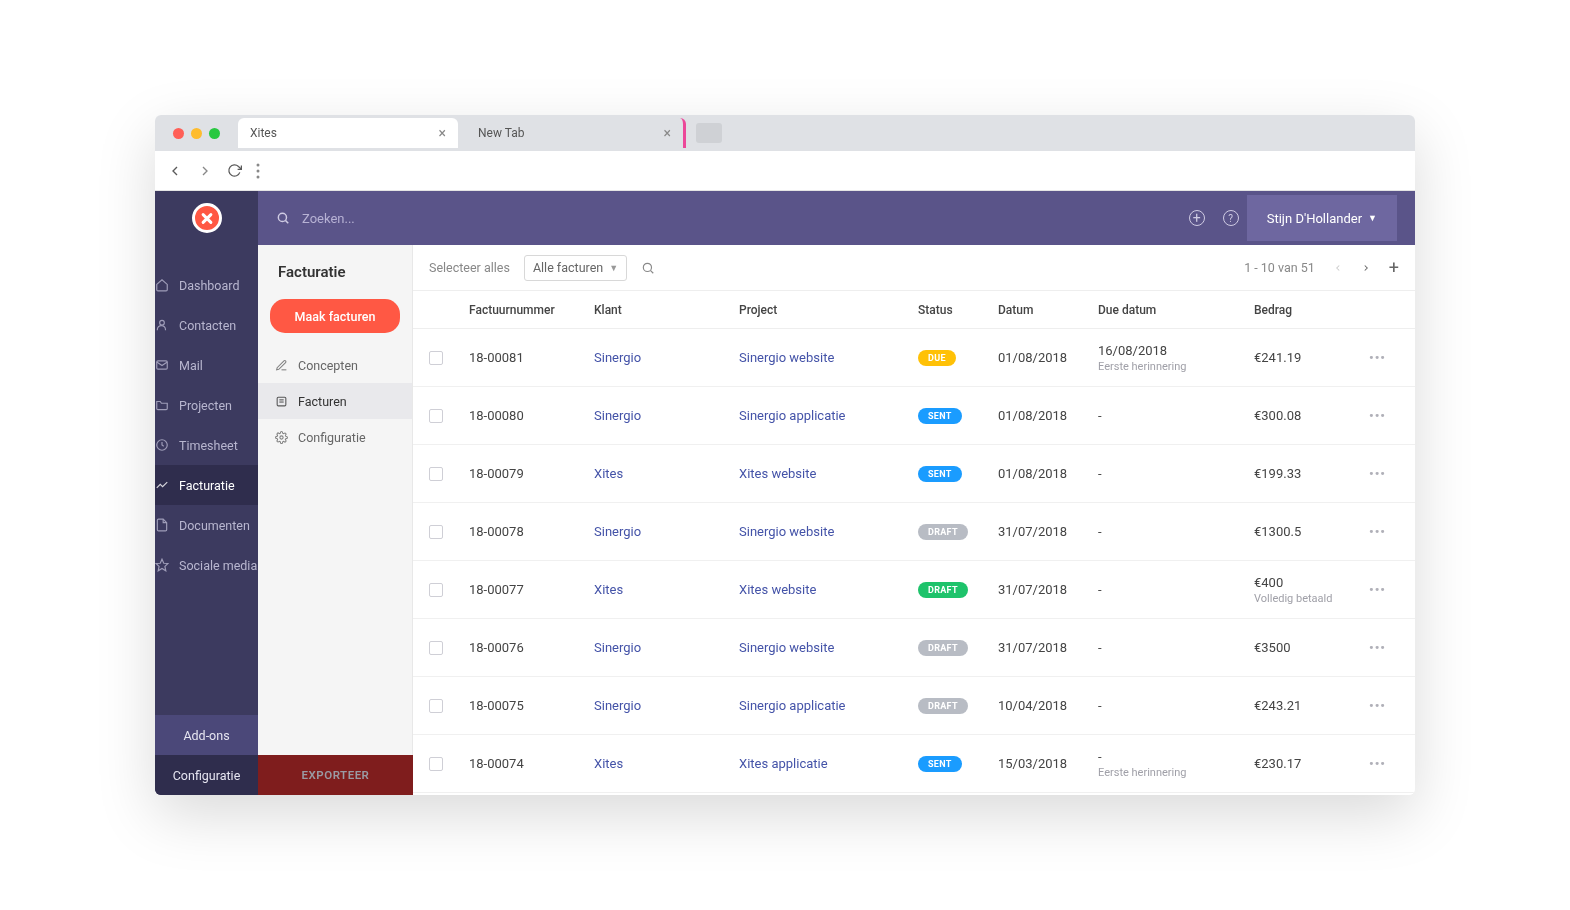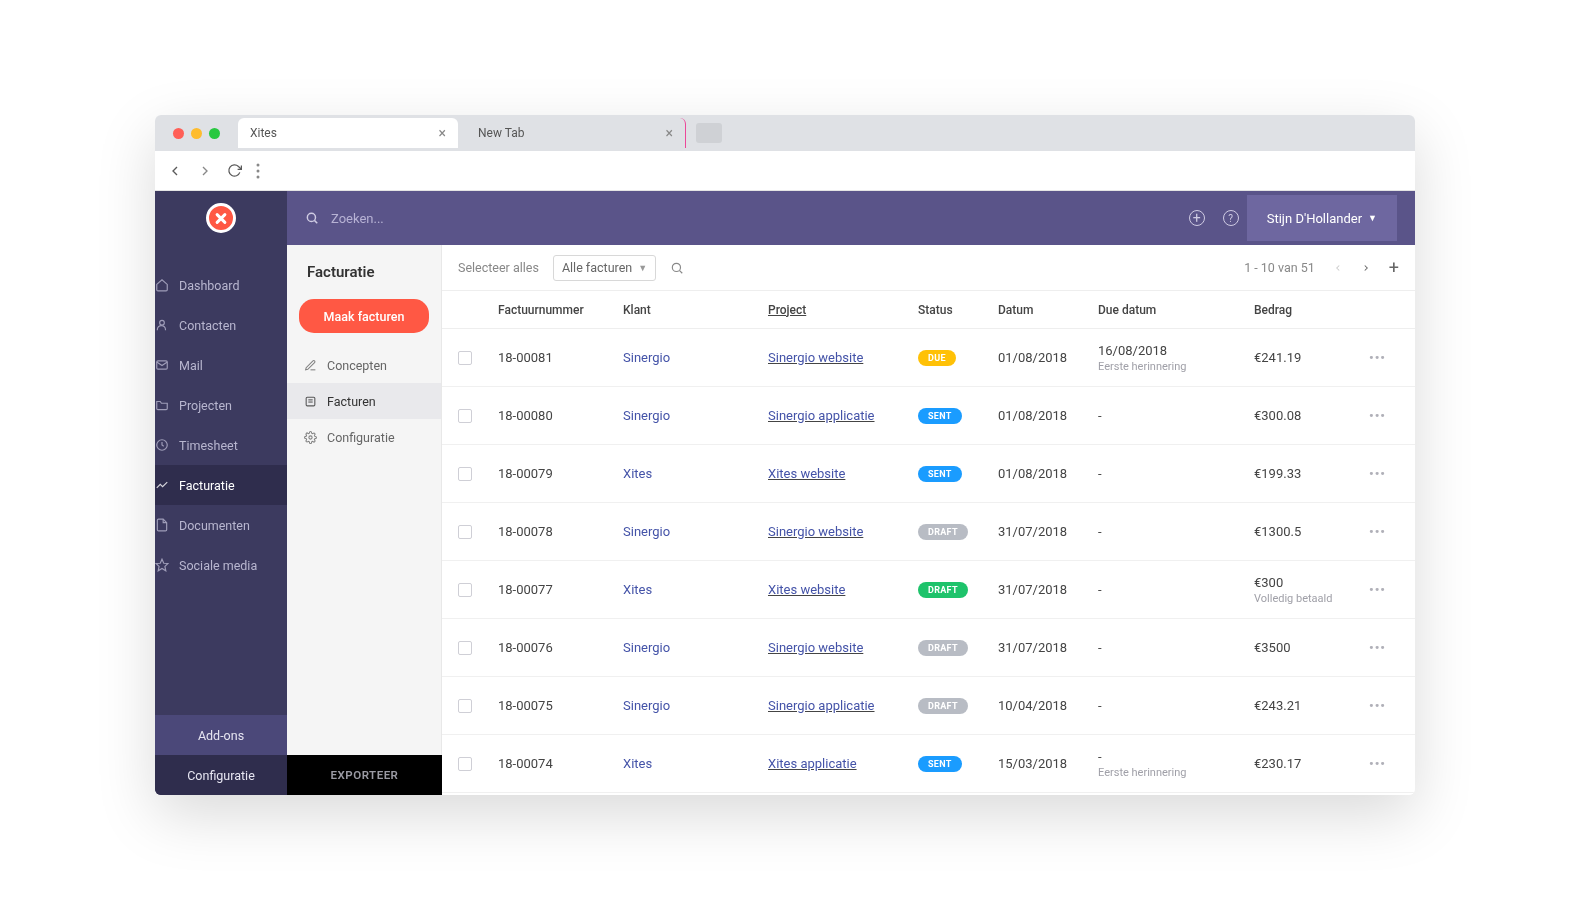--- a/index.html
+++ b/index.html
@@ -8,21 +8,21 @@
 .browser-window { width: 1260px; height: 680px; background: #fff; border-radius: 6px; box-shadow: 0 20px 60px rgba(0,0,0,0.15); overflow: hidden; display: flex; flex-direction: column; }
 
 
 .chrome-tabs { height: 36px; background: #dfe1e5; display: flex; align-items: center; padding-left: 8px; }
 .traffic-lights { display: flex; gap: 7px; padding: 0 10px; }
 .traffic-light { width: 11px; height: 11px; border-radius: 50%; }
 .tl-red { background: #ff5f57; }
 .tl-yellow { background: #febc2e; }
 .tl-green { background: #28c840; }
 .tab { height: 30px; min-width: 220px; background: #fff; border-radius: 6px 6px 0 0; display: flex; align-items: center; padding: 0 12px; margin-left: 8px; font-size: 12px; color: #555; position: relative; }
-.tab.inactive { background: transparent; border-right: 1px solid #ec4899; }
+.tab.inactive { background: transparent; border-right: 3px solid #ec4899; }
 .tab .close { margin-left: auto; color: #888; font-size: 14px; }
 .tab-new { width: 26px; height: 20px; background: #cfd1d5; border-radius: 3px; margin-left: 10px; }
 
 .chrome-addr { height: 40px; background: #fff; border-bottom: 1px solid #e4e4e4; display: flex; align-items: center; padding: 0 12px; gap: 14px; }
 .chrome-addr .nav-btn { color: #888; cursor: pointer; }
 .chrome-addr .nav-btn.enabled { color: #5a5a5a; }
 .addr-bar { flex: 1; height: 28px; border: 1px solid #dcdcdc; border-radius: 3px; display: flex; align-items: center; padding: 0 8px; gap: 8px; }
 .addr-bar .url { font-size: 13px; color: #555; flex: 1; }
 .addr-bar .star { color: #ccc; }
 .chrome-menu { color: #888; }
@@ -59,40 +59,40 @@
 .app-right { flex: 1; display: flex; flex-direction: column; }
 
 .content { flex: 1; display: flex; background: #f2f2f2; overflow: hidden; }
 
 .subpanel { width: 155px; background: #f5f5f5; border-right: 1px solid #e8e8e8; padding-top: 4px; }
 .subpanel h3 { font-size: 15px; color: #333; padding: 14px 20px; font-weight: 600; }
 .make-btn { margin: 4px 12px 14px; background: #ff5844; color: #fff; border: none; border-radius: 15px; height: 34px; font-size: 12.5px; font-weight: 500; cursor: pointer; display: flex; align-items: center; justify-content: center; width: calc(100% - 24px); }
 .sub-items { }
 .sub-item { height: 36px; display: flex; align-items: center; gap: 10px; padding-left: 16px; font-size: 12.5px; color: #666; cursor: pointer; }
 .sub-item.active { background: #e9e9ec; color: #333; }
-.export-btn { position: absolute; bottom: 0; width: 155px; height: 40px; background: #000000; display: flex; align-items: center; justify-content: center; font-size: 11.5px; font-weight: 600; color: #9a9aa3; letter-spacing: 0.5px; cursor: pointer; }
+.export-btn { position: absolute; bottom: 0; width: 155px; height: 40px; background: #7f1d1d; display: flex; align-items: center; justify-content: center; font-size: 11.5px; font-weight: 600; color: #9a9aa3; letter-spacing: 0.5px; cursor: pointer; }
 .content { position: relative; }
 
 .main { flex: 1; background: #fff; overflow: auto; }
 .toolbar { height: 46px; border-bottom: 1px solid #eee; display: flex; align-items: center; padding: 0 16px; gap: 14px; font-size: 12.5px; color: #888; }
 .sel-all { cursor: pointer; }
 .dd { border: 1px solid #d8d8d8; border-radius: 3px; height: 26px; padding: 0 8px; display: flex; align-items: center; gap: 6px; cursor: pointer; color: #666; }
 .dd .dd-caret { font-size: 9px; color: #999; }
 .toolbar .search-btn { color: #888; cursor: pointer; }
 .toolbar-right { margin-left: auto; display: flex; align-items: center; gap: 18px; }
 .pager-text { color: #888; }
 .pager-btn { color: #ccc; cursor: pointer; font-size: 16px; }
 .pager-btn.enabled { color: #666; }
 .add-btn { color: #666; cursor: pointer; font-size: 18px; }
 
 .thead { height: 38px; border-bottom: 1px solid #eee; display: flex; align-items: center; padding: 0 16px; font-size: 12px; color: #444; font-weight: 500; }
 .col-check { width: 40px; }
 .col-num { width: 125px; }
 .col-klant { width: 145px; }
-.col-project { width: 150px; text-decoration: underline; }
+.col-project { width: 179px; }
 .col-status { width: 80px; }
 .col-datum { width: 100px; }
 .col-due { width: 156px; }
 .col-bedrag { width: 115px; }
 .col-actions { width: 30px; }
 
 .trow { height: 58px; border-bottom: 1px solid #f0f0f0; display: flex; align-items: center; padding: 0 16px; font-size: 13px; color: #444; }
 .trow .link { color: #4453a8; cursor: pointer; }
 .chk { width: 14px; height: 14px; border: 1.5px solid #cfcfd6; border-radius: 2px; cursor: pointer; }
 .badge { display: inline-block; padding: 3px 10px; border-radius: 10px; font-size: 9px; font-weight: 700; color: #fff; letter-spacing: 0.3px; }
@@ -432,21 +432,21 @@
                 <div class="col-project"><span class="link">Xites website</span></div>
                 <div class="col-status"><span class="badge badge-paid">DRAFT</span></div>
                 <div class="col-datum">31/07/2018</div>
                 <div class="col-due">
                   <div class="due-cell">
                     <span>-</span>
                   </div>
                 </div>
                 <div class="col-bedrag">
                   <div class="bedrag-cell">
-                    <span>€300</span>
+                    <span>€400</span>
                     <span class="subtext">Volledig betaald</span>
                   </div>
                 </div>
                 <div class="col-actions"><span class="row-actions">•••</span></div>
               </div>
               <div class="trow">
                 <div class="col-check">
                   <div class="chk"></div>
                 </div>
                 <div class="col-num">18-00076</div>

